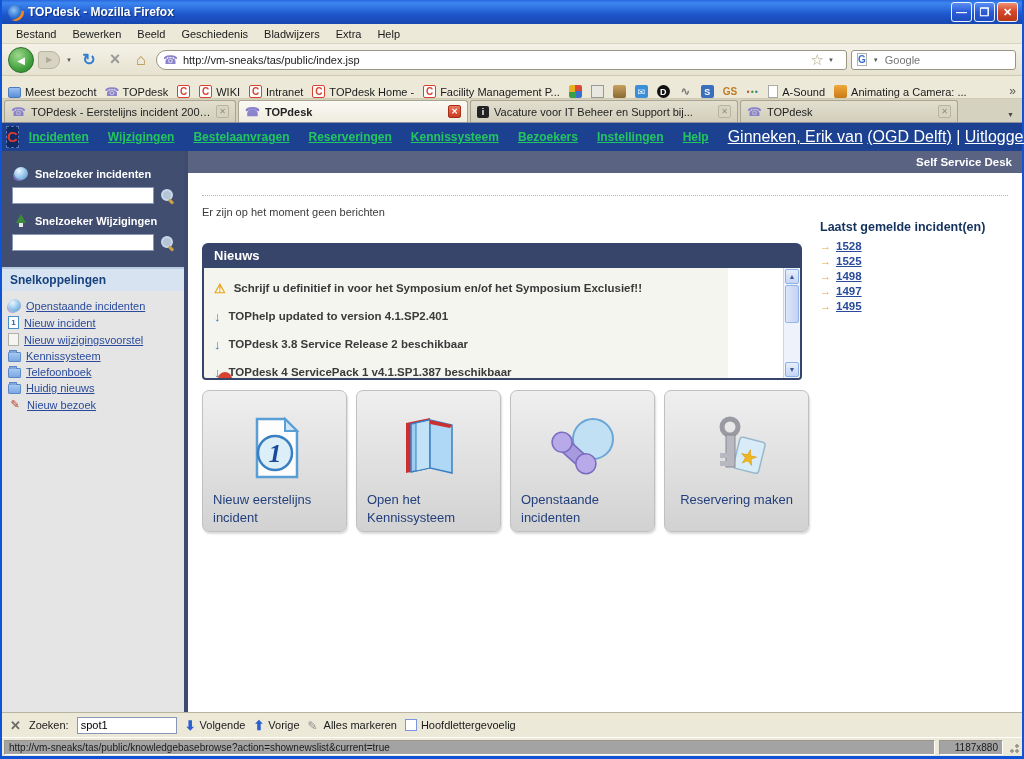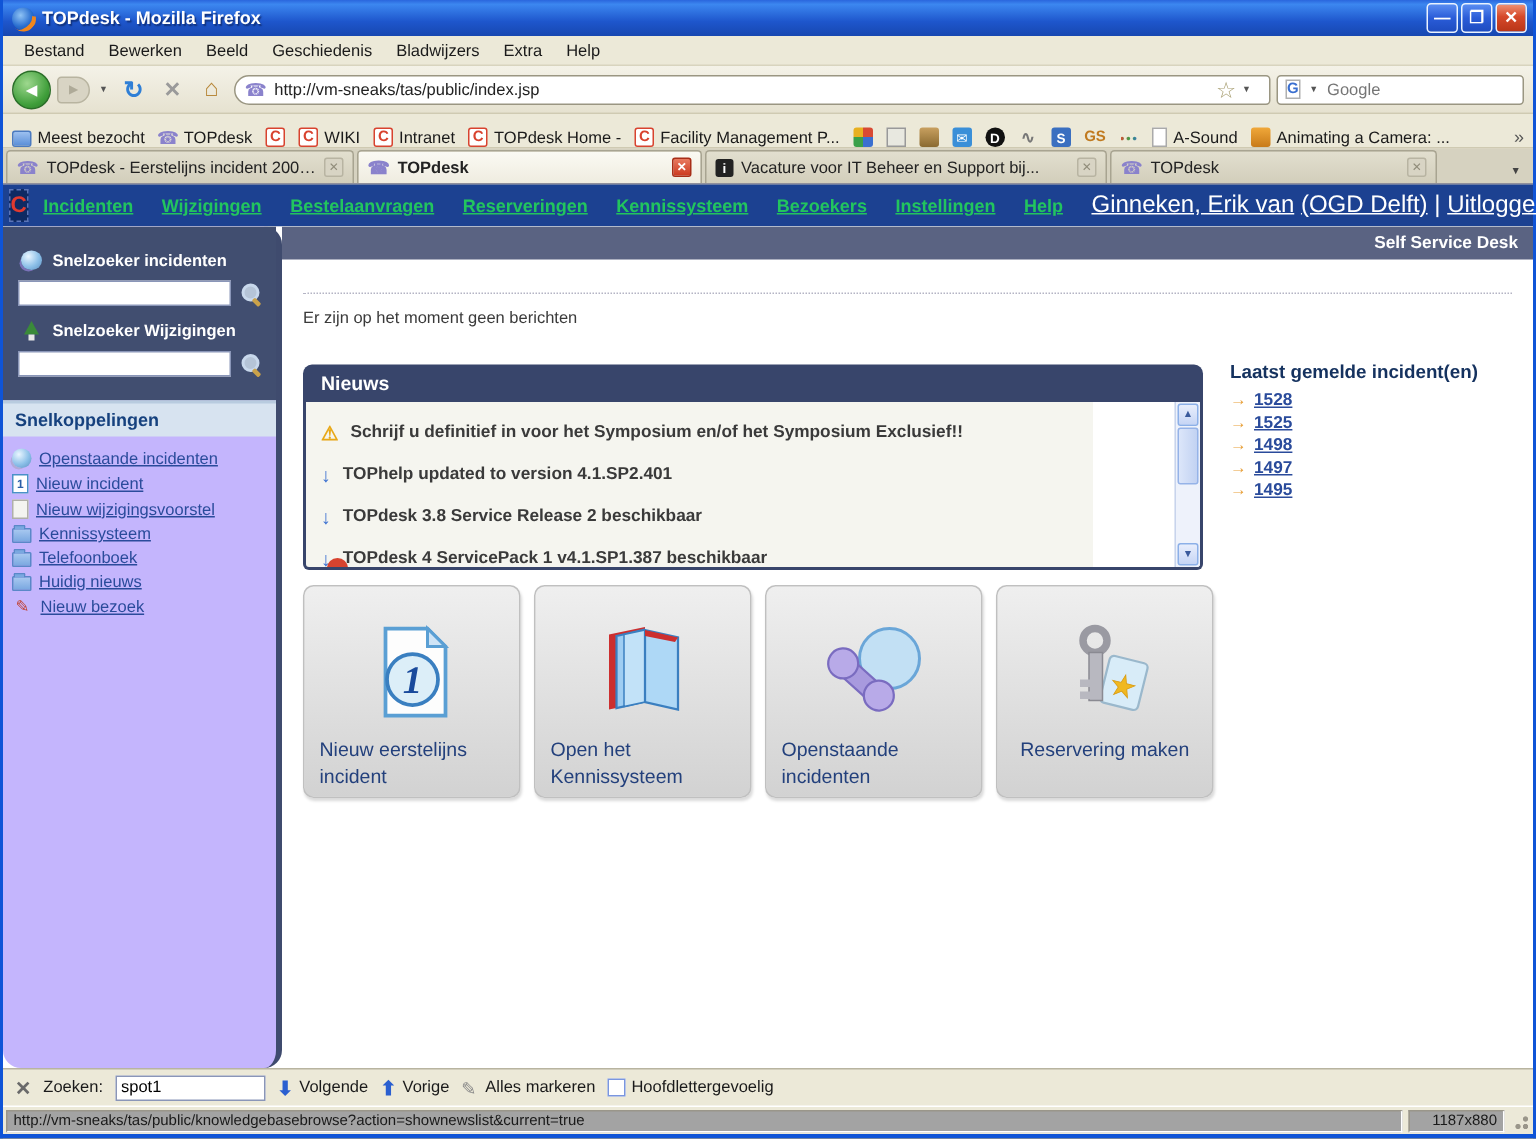--- a/index.html
+++ b/index.html
@@ -71,21 +71,21 @@
 
   
   .appnav { height:28px; background:#1c4191; display:flex; align-items:center; padding:0 8px 0 4px; flex:0 0 auto; }
   .logo-box { width:30px; height:22px; background:#0e2a63; border:1px dashed #5a74b8; color:#e03a2f; font-weight:bold; font-size:15px; text-align:center; line-height:20px; margin-right:10px; }
   .nav-item { color:#22c55e; font-size:12px; font-weight:600; margin-right:19px;text-decoration:underline; }
   .nav-user { margin-left:auto; color:#fff; font-size:16px; white-space:nowrap; }
   .nav-user a, .u-link { color:#fff; text-decoration:underline; }
 
   
   .app-body { flex:1; display:flex; overflow:hidden; background:#fff; }
-  .sidebar { width:186px; background:#c4b5fd; border-right:4px solid #3f4b6e; flex:0 0 auto; display:flex; flex-direction:column;border-radius:12px; }
+  .sidebar { width:186px; background:#e5e5e5; border-right:4px solid #3f4b6e; flex:0 0 auto; display:flex; flex-direction:column; }
   .sb-navy { background:#414e70; padding:12px 10px 14px 10px; }
   .sb-label { display:flex; align-items:center; gap:7px; color:#fff; font-size:11px; font-weight:bold; margin:4px 0 7px 2px; }
   .sz-globe { width:14px; height:13px; border-radius:50%; background:radial-gradient(circle at 35% 30%, #eaf6ff, #8cc0e8 55%, #5a8fc0); box-shadow:-2px 2px 0 -1px #7a72b8; }
   .sz-tree { width:14px; height:13px; position:relative; }
   .sz-tree::before { content:""; position:absolute; left:2px; top:0; border-left:5px solid transparent; border-right:5px solid transparent; border-bottom:9px solid #3a8a3a; }
   .sz-tree::after { content:""; position:absolute; left:5px; bottom:0; width:4px; height:4px; background:#e8e8e8; }
   .sb-search-row { display:flex; align-items:center; gap:6px; margin-bottom:10px; }
   .sb-input { width:142px; height:17px; border:1px solid #8a96b8; background:#fff; font-size:11px; padding:0 3px; font-family:"Liberation Sans",sans-serif; outline:none; }
   .mag-big { position:relative; width:15px; height:15px; }
   .mag-big::before { content:""; position:absolute; left:1px; top:1px; width:8px; height:8px; border:2px solid #c8d8ec; border-radius:50%; background:rgba(220,236,250,.75); }
@@ -116,21 +116,21 @@
   .news-body { position:relative; height:112px; border:2px solid #38456b; border-top:none; border-radius:0 0 4px 4px; background:linear-gradient(90deg,#f5f5ef 0 88%, #fff 88%); overflow:hidden; padding:6px 24px 0 10px; }
   .news-item { display:flex; align-items:center; gap:8px; height:28px; font-size:11.5px; font-weight:600; color:#3a3a3a; }
   .ni-warn { color:#e8a818; font-size:13px; }
   .ni-down { color:#3a6fd0; font-weight:bold; font-size:13px; }
   .news-red-partial { position:absolute; left:14px; bottom:-8px; width:14px; height:14px; border-radius:50%; background:#d8432f; }
   .news-scroll { position:absolute; right:0; top:0; bottom:0; width:17px; background:#eef2fb; border-left:1px solid #c8d4ec; }
   .ns-btn { position:absolute; left:1px; right:1px; height:15px; background:linear-gradient(#e8eefc,#c6d5f5); border:1px solid #8cb0e8; border-radius:2px; color:#3a5a9c; font-size:7px; text-align:center; line-height:13px; }
   .ns-up { top:1px; } .ns-down { bottom:1px; }
   .ns-thumb { position:absolute; left:1px; right:1px; top:17px; height:38px; background:linear-gradient(90deg,#dce6fa,#c2d2f2); border:1px solid #95b3e8; border-radius:2px; }
 
-  .latest { position:absolute; left:632px; top:68px; width:185px; }
+  .latest { position:absolute; left:632px; top:47px; width:185px; }
   .latest-title { color:#15325f; font-size:12.5px; font-weight:bold; margin-bottom:6px; }
   .latest-item { display:flex; align-items:center; gap:5px; margin-bottom:3px; font-size:11.5px; font-weight:bold; }
   .li-arrow { color:#e8a13c; font-weight:bold; font-size:11px; }
   .latest-item a { color:#2a4b9b; }
 
   .cards { display:flex; gap:9px; margin-top:10px; }
   .card { width:145px; height:142px; background:linear-gradient(180deg,#efefef,#d2d2d2); border:1px solid #c0c0c0; border-radius:7px; box-shadow:1px 2px 2px rgba(0,0,0,.15); display:flex; flex-direction:column; align-items:center; padding-top:14px; }
   .card-icon { height:86px; display:flex; align-items:center; justify-content:center; }
   .card-label { font-size:13px; color:#23407c; text-align:left; line-height:1.35; padding:0 10px; }
 

